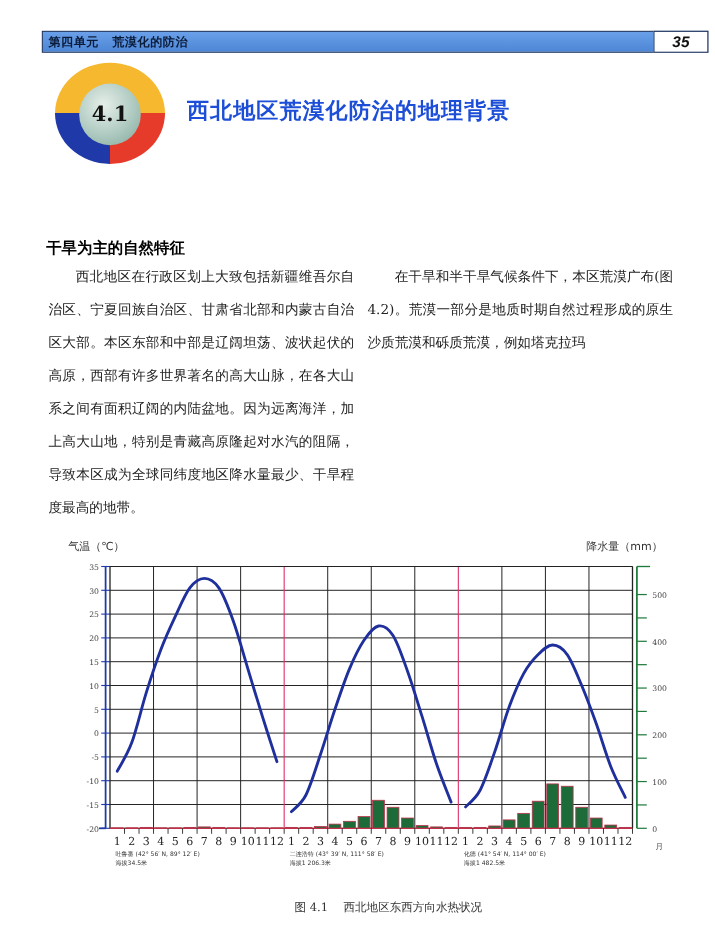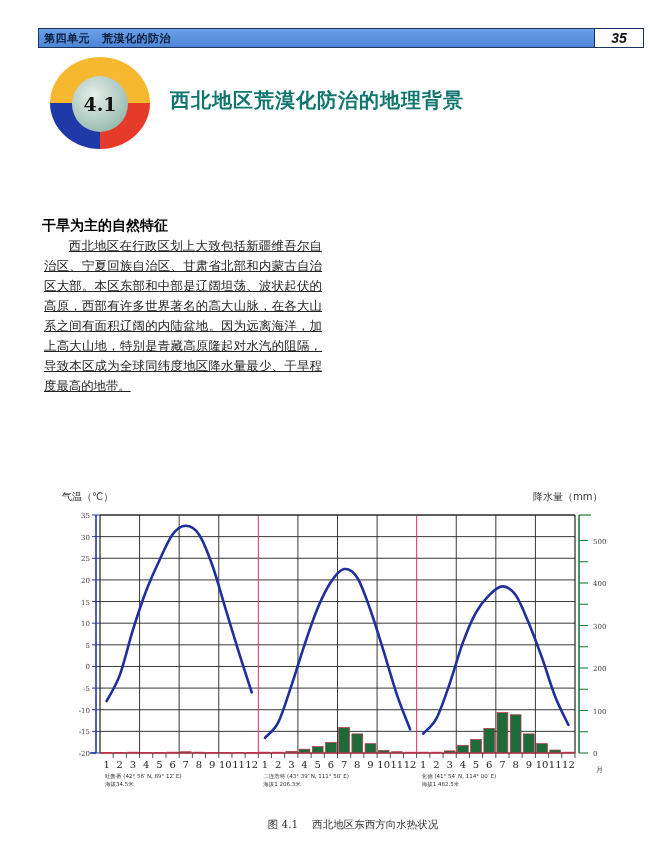--- a/index.html
+++ b/index.html
@@ -15,26 +15,26 @@
   .page-num { position: absolute; right: -1px; top: -1px; width: 50px; height: 20px; background: #fff;
               border: 1px solid #1c3560; font-family: "Liberation Sans", sans-serif; font-style: italic;
               font-weight: bold; font-size: 14px; text-align: center; line-height: 18px; color: #111; }
 
   .badge { position: absolute; left: 50px; top: 57px; width: 100px; height: 92px; border-radius: 50%;
            background: conic-gradient(#f5b82e 0deg 90deg, #e63b2b 90deg 180deg, #1f3aa8 180deg 270deg, #f5b82e 270deg 360deg); text-align: center; }
   .badge-inner { position: absolute; left: 22px; top: 19px; width: 56px; height: 56px; border-radius: 50%;
                  background: radial-gradient(circle at 40% 35%, #e6efe9, #a9c6bd 60%, #7fa597);
                  display: flex; align-items: center; justify-content: center;
                  font-family: "DejaVu Serif", serif; font-weight: bold; font-size: 19px; color: #111; }
-  .chapter-title { position: absolute; left: 170px; top: 87px; font-size: 20px; font-weight: bold; color: #0f766e;
+  .chapter-title { position: absolute; left: 170px; top: 87px; font-size: 20px; font-weight: bold; color: #1d4ed8;
                    font-family: "DejaVu Serif", serif; letter-spacing: 1px; }
 
   .section-heading { position: absolute; left: 42px; top: 217px; font-family: "DejaVu Sans", sans-serif;
                      font-size: 14px; font-weight: bold; color: #000000; }
-  .col { position: absolute; font-size: 12.4px; line-height: 20px; text-align: justify; color: #222; text-decoration: underline; }
+  .col { position: absolute; font-size: 12.4px; line-height: 30px; text-align: justify; color: #222; }
   .col-left { left: 44px; top: 236px; width: 278px; }
   .col-right { left: 334px; top: 236px; width: 278px; }
   .col p { text-indent: 2em; }
   .col p.noindent { text-indent: 0; }
 
   .chart { position: absolute; left: 0; top: 480px; width: 650px; height: 330px; }
   .caption { position: absolute; left: 0; width: 650px; top: 818px; text-align: center; font-size: 10.5px; color: #333; margin-left: 28px; }
   .caption .sp { display: inline-block; width: 14px; }
 </style>
 </head>
@@ -51,20 +51,21 @@
   <div class="badge-inner">4.1</div>
 </div>
 <div class="chapter-title">西北地区荒漠化防治的地理背景</div>
 
 <div class="section-heading">干旱为主的自然特征</div>
 
 <div class="col col-left">
   <p>西北地区在行政区划上大致包括新疆维吾尔自治区、宁夏回族自治区、甘肃省北部和内蒙古自治区大部。本区东部和中部是辽阔坦荡、波状起伏的高原，西部有许多世界著名的高大山脉，在各大山系之间有面积辽阔的内陆盆地。因为远离海洋，加上高大山地，特别是青藏高原隆起对水汽的阻隔，导致本区成为全球同纬度地区降水量最少、干旱程度最高的地带。</p>
 </div>
 <div class="col col-right">
+  <p>在干旱和半干旱气候条件下，本区荒漠广布(图4.2)。荒漠一部分是地质时期自然过程形成的原生沙质荒漠和砾质荒漠，例如塔克拉玛</p>
 </div>
 
 <svg class="chart" id="chart" viewBox="0 480 650 330" width="650" height="330">
     <text x="62" y="500" font-size="10" fill="#333" font-family="DejaVu Sans, sans-serif">气温（℃）</text>
     <text x="533" y="500" font-size="10" fill="#333" font-family="DejaVu Sans, sans-serif">降水量（mm）</text>
     <line x1="100" x2="575" y1="515" y2="515" stroke="#222" stroke-width="0.9"></line>
     <line x1="92" x2="100" y1="515" y2="515" stroke="#1f3aa8" stroke-width="1"></line>
     <text x="90" y="518" font-size="7" fill="#444" text-anchor="end" font-family="DejaVu Serif, serif">35</text>
     <line x1="100" x2="575" y1="536.6363636363636" y2="536.6363636363636" stroke="#222" stroke-width="0.9"></line>
     <line x1="92" x2="100" y1="536.6363636363636" y2="536.6363636363636" stroke="#1f3aa8" stroke-width="1"></line>

